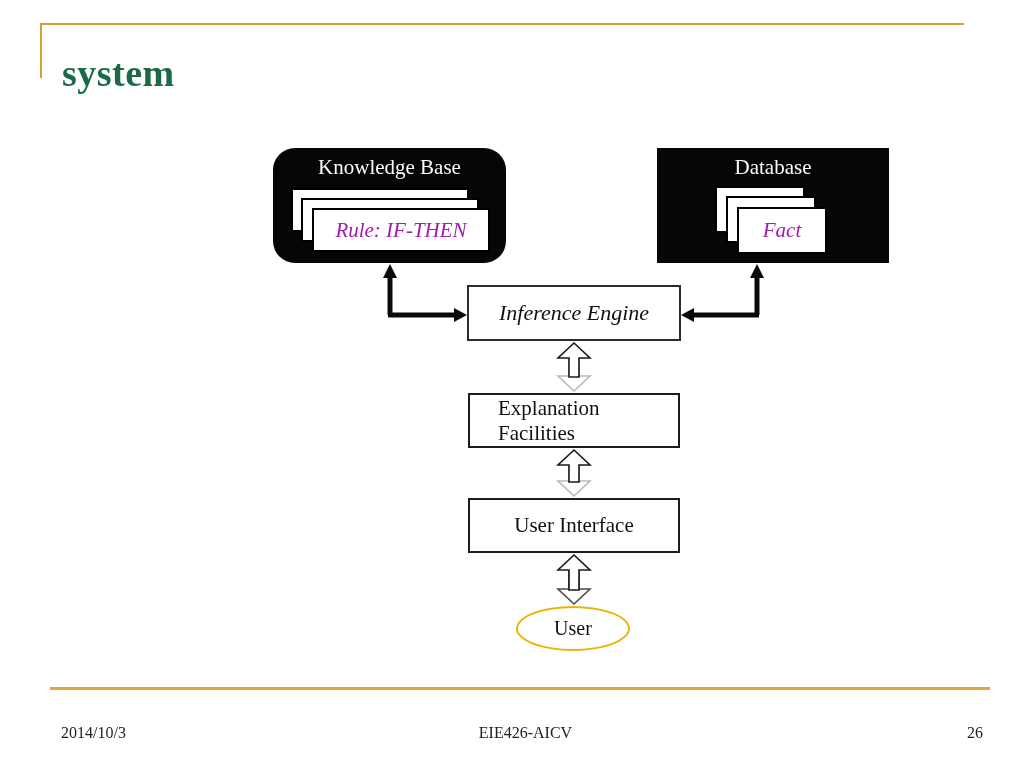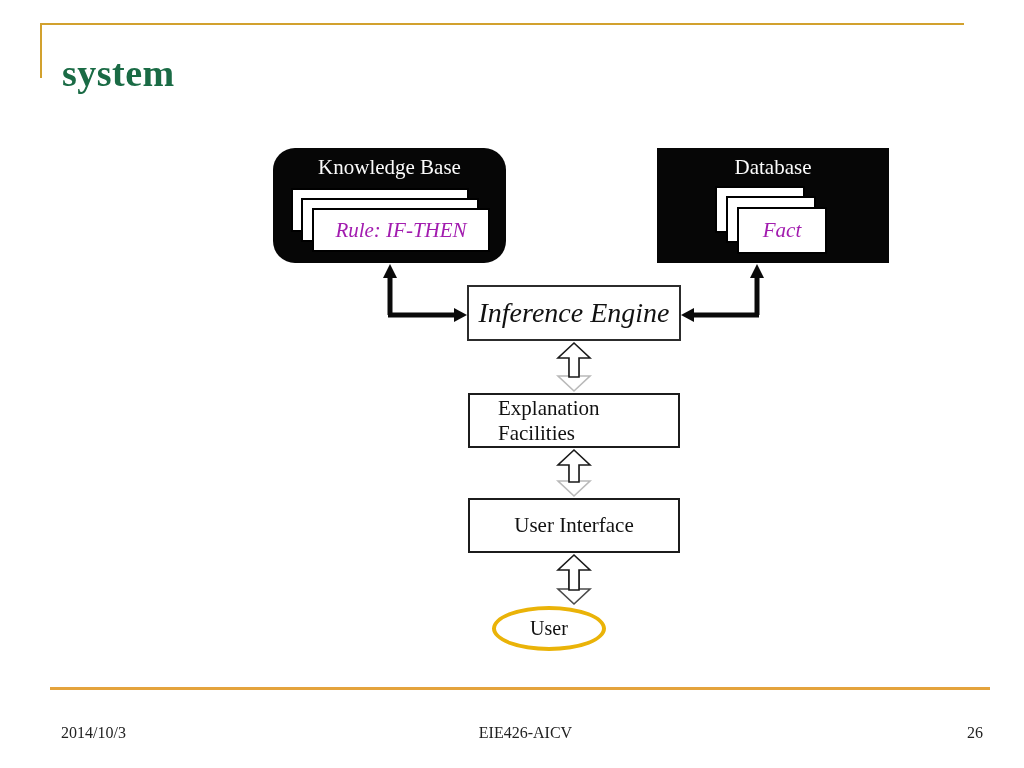--- a/index.html
+++ b/index.html
@@ -35,26 +35,26 @@
   .db .card.c-front{left:80px;top:59px;}
   .card-text{
     display:flex;align-items:center;justify-content:center;width:100%;height:100%;
     font-style:italic;font-size:21px;color:#a21caf;white-space:nowrap;
   }
   
   .node{
     position:absolute;background:#ffffff;border:2px solid #1c1c1c;box-sizing:border-box;
     display:flex;align-items:center;justify-content:center;font-size:21px;color:#111;
   }
-  .inference{left:467px;top:285px;width:214px;height:56px;font-style:italic;font-size:28px;border-color:#2c2c2c;}
+  .inference{left:467px;top:285px;width:214px;height:56px;font-style:italic;font-size:22px;border-color:#2c2c2c;}
   .explanation{left:468px;top:393px;width:212px;height:55px;padding-left:28px;}
   .userinterface{left:468px;top:498px;width:212px;height:55px;text-align:right;}
   .user-ellipse{
-    position:absolute;left:492px;top:606px;width:114px;height:45px;background:#fff;
-    border:4px solid #eab308;border-radius:50%;box-sizing:border-box;
+    position:absolute;left:516px;top:606px;width:114px;height:45px;background:#fff;
+    border:2px solid #eab308;border-radius:50%;box-sizing:border-box;
     display:flex;align-items:center;justify-content:center;font-size:20px;color:#111;
   }
   
   svg.arrows{position:absolute;left:0;top:0;pointer-events:none;}
   
   .footer-text{position:absolute;top:724px;font-size:16px;color:#222;}
   .f-date{left:61px;}
   .f-course{left:438px;width:175px;text-align:center;}
   .f-page{right:41px;}
 </style>

